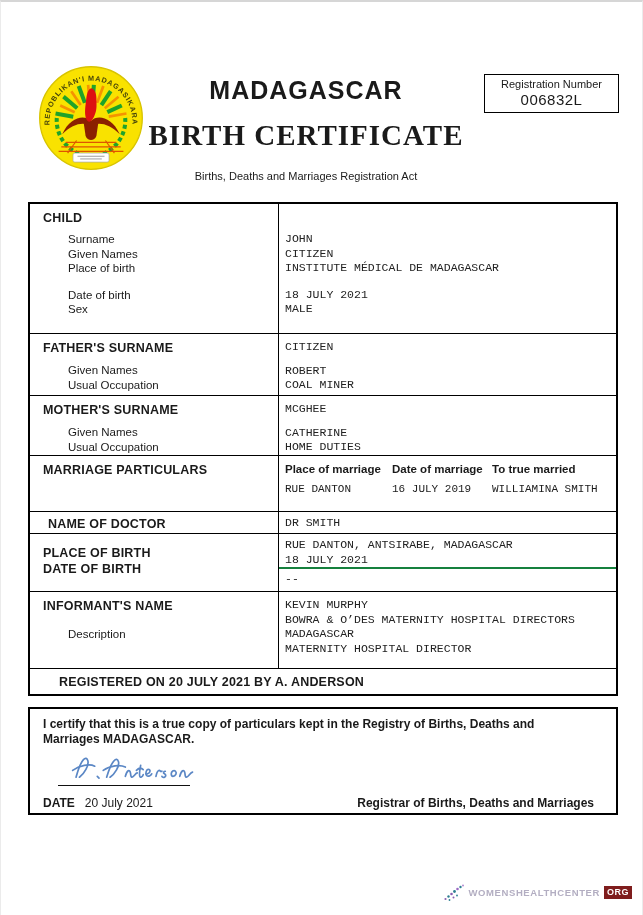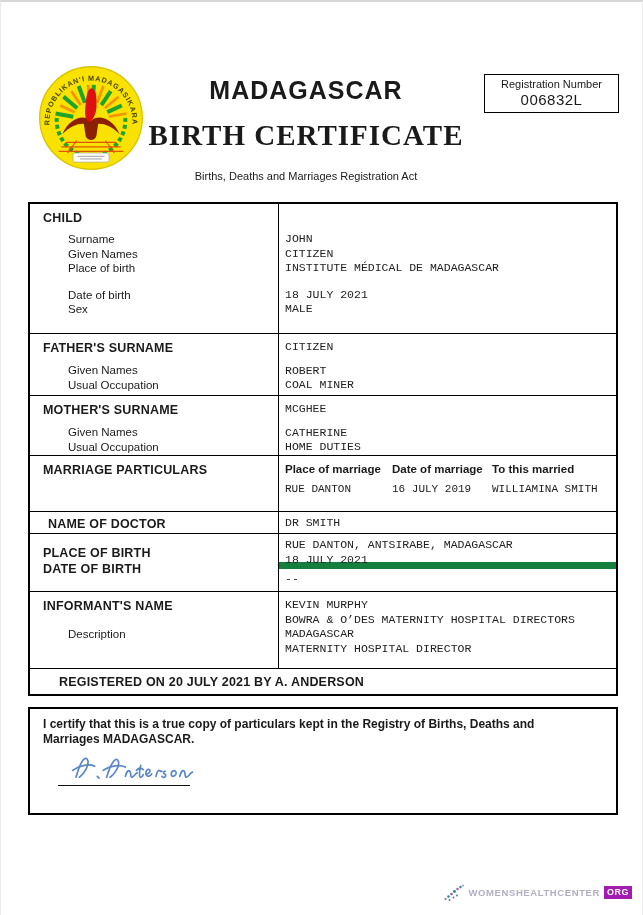--- a/index.html
+++ b/index.html
@@ -53,42 +53,42 @@
   .row-child .cell-r { padding-top:28px; }
   .row-doctor .cell-l { padding-top:4px; padding-left:18px; }
   .row-doctor .cell-r { padding-top:4px; }
 
   .marr-cols { display:flex; }
   .marr-col1 { width:107px; } .marr-col2 { width:100px; } .marr-col3 { flex:1; }
   .marr-h { font-size:11.5px; font-weight:bold; line-height:14px; }
   .marr-v { margin-top:7px; font-size:11px; }
 
   .row-birth .cell-l { padding-top:11px; }
-  .birth-sub1 { height:35px; border-bottom:7px solid #15803d; padding:4px 4px 0 6px; }
+  .birth-sub1 { height:35px; border-bottom:2px solid #15803d; padding:4px 4px 0 6px; }
   .birth-sub2 { padding:3px 4px 0 6px; }
   .row-birth .cell-r { padding:0; }
 
   .row-reg-cell { width:100%; padding:5px 4px 0 13px; }
 
   
   .cert-box { position:absolute; left:27px; top:705px; width:590px; height:108px; border:2px solid #000; padding:8px 13px 0 13px; }
   .cert-text { font-size:12px; font-weight:bold; line-height:15px; width:545px; }
   .sig-wrap { margin:3px 0 0 15px; width:160px; }
   .sig-svg { display:block; width:150px; height:34px; }
   .sig-line { width:132px; border-top:1.5px solid #111; margin-top:1px; }
   .cert-bottom { display:flex; justify-content:space-between; align-items:baseline; margin-top:7px; padding-right:9px; }
   .date-label { font-size:12px; font-weight:bold; }
   .date-value { font-size:12px; margin-left:10px; }
   .registrar { font-size:12px; font-weight:bold; }
 
   
   .footer-brand { position:absolute; right:10px; bottom:13px; display:flex; align-items:center; }
   .brand-swoosh { width:24px; height:20px; margin-right:2px; }
   .brand-text { font-size:9.5px; letter-spacing:0.6px; color:#b3aec2; font-weight:bold; }
-  .brand-suffix { font-size:9px; font-weight:bold; color:#fff; background:#a21caf; padding:1px 3px 2px 3px; margin-left:4px; letter-spacing:0.5px;text-align:right; }
+  .brand-suffix { font-size:9px; font-weight:bold; color:#fff; background:#7f1d1d; padding:1px 3px 2px 3px; margin-left:4px; letter-spacing:0.5px;text-align:right; }
 </style>
 </head>
 <body>
 
 <svg class="emblem" viewBox="0 0 120 120">
   <circle cx="60" cy="60" r="57" fill="#f9e200" stroke="#d8c400" stroke-width="1.5"></circle>
 
   <g stroke-linecap="butt">
     <line x1="40.3" y1="58.5" x2="20.6" y2="55.0" stroke="#1fa32a" stroke-width="4.5"></line>
     <line x1="41.9" y1="53.5" x2="25.8" y2="46.1" stroke="#f59300" stroke-width="3"></line>
@@ -207,21 +207,21 @@
       <div class="marr-cols">
         <div class="marr-col1">
           <div class="marr-h">Place of marriage</div>
           <div class="marr-v mono">RUE DANTON</div>
         </div>
         <div class="marr-col2">
           <div class="marr-h">Date of marriage</div>
           <div class="marr-v mono">16 JULY 2019</div>
         </div>
         <div class="marr-col3">
-          <div class="marr-h">To this married</div>
+          <div class="marr-h">To true married</div>
           <div class="marr-v mono">WILLIAMINA SMITH</div>
         </div>
       </div>
     </div>
   </div>
 
   <div class="t-row row-doctor">
     <div class="cell-l">
       <div class="sec-h">NAME OF DOCTOR</div>
     </div>
@@ -283,20 +283,26 @@
         <path d="M84 18 c -1 5 -2 10 -1 13 c 0.5 2 3 1 4 -2 m -8 -5 c 3 -3 6 -3 8 -1"></path>
         <path d="M92 28 c 3 -1 4 -4 2 -5 c -3 -1 -5 4 -3 7 c 2 2 5 0 6 -2"></path>
         <path d="M102 31 c 1 -5 2 -7 4 -7 c 1 0 1 2 3 1"></path>
         <path d="M113 25 c -2 0 -3 2 -1 3 c 2 1 2 3 0 4 c -1 0.5 -3 0 -3 -1"></path>
         <path d="M120 28 c 0 -3 3 -5 5 -3 c 2 2 0 6 -3 6 c -2 0 -2 -2 -2 -3"></path>
         <path d="M130 31 c 2 -7 5 -9 6 -4 c 0.6 3 0 5 2 5 c 2 0 4 -5 7 -6"></path>
       </g>
     </svg>
     <div class="sig-line"></div>
   </div>
+  <div class="cert-bottom">
+    <div>
+      <span class="date-label">DATE</span><span class="date-value">20 July 2021</span>
+    </div>
+    <div class="registrar">Registrar of Births, Deaths and Marriages</div>
+  </div>
 </div>
 
 <div class="footer-brand">
   <svg class="brand-swoosh" viewBox="0 0 24 20">
     <circle cx="2.5" cy="17" r="1.1" fill="#8a5fb0"></circle>
     <circle cx="5.5" cy="14.5" r="1.2" fill="#2e7f91"></circle>
     <circle cx="8.5" cy="12" r="1.3" fill="#8a5fb0"></circle>
     <circle cx="11.5" cy="9.5" r="1.4" fill="#2e7f91"></circle>
     <circle cx="14.5" cy="7" r="1.3" fill="#9b6bc4"></circle>
     <circle cx="17.5" cy="5" r="1.2" fill="#2e7f91"></circle>

